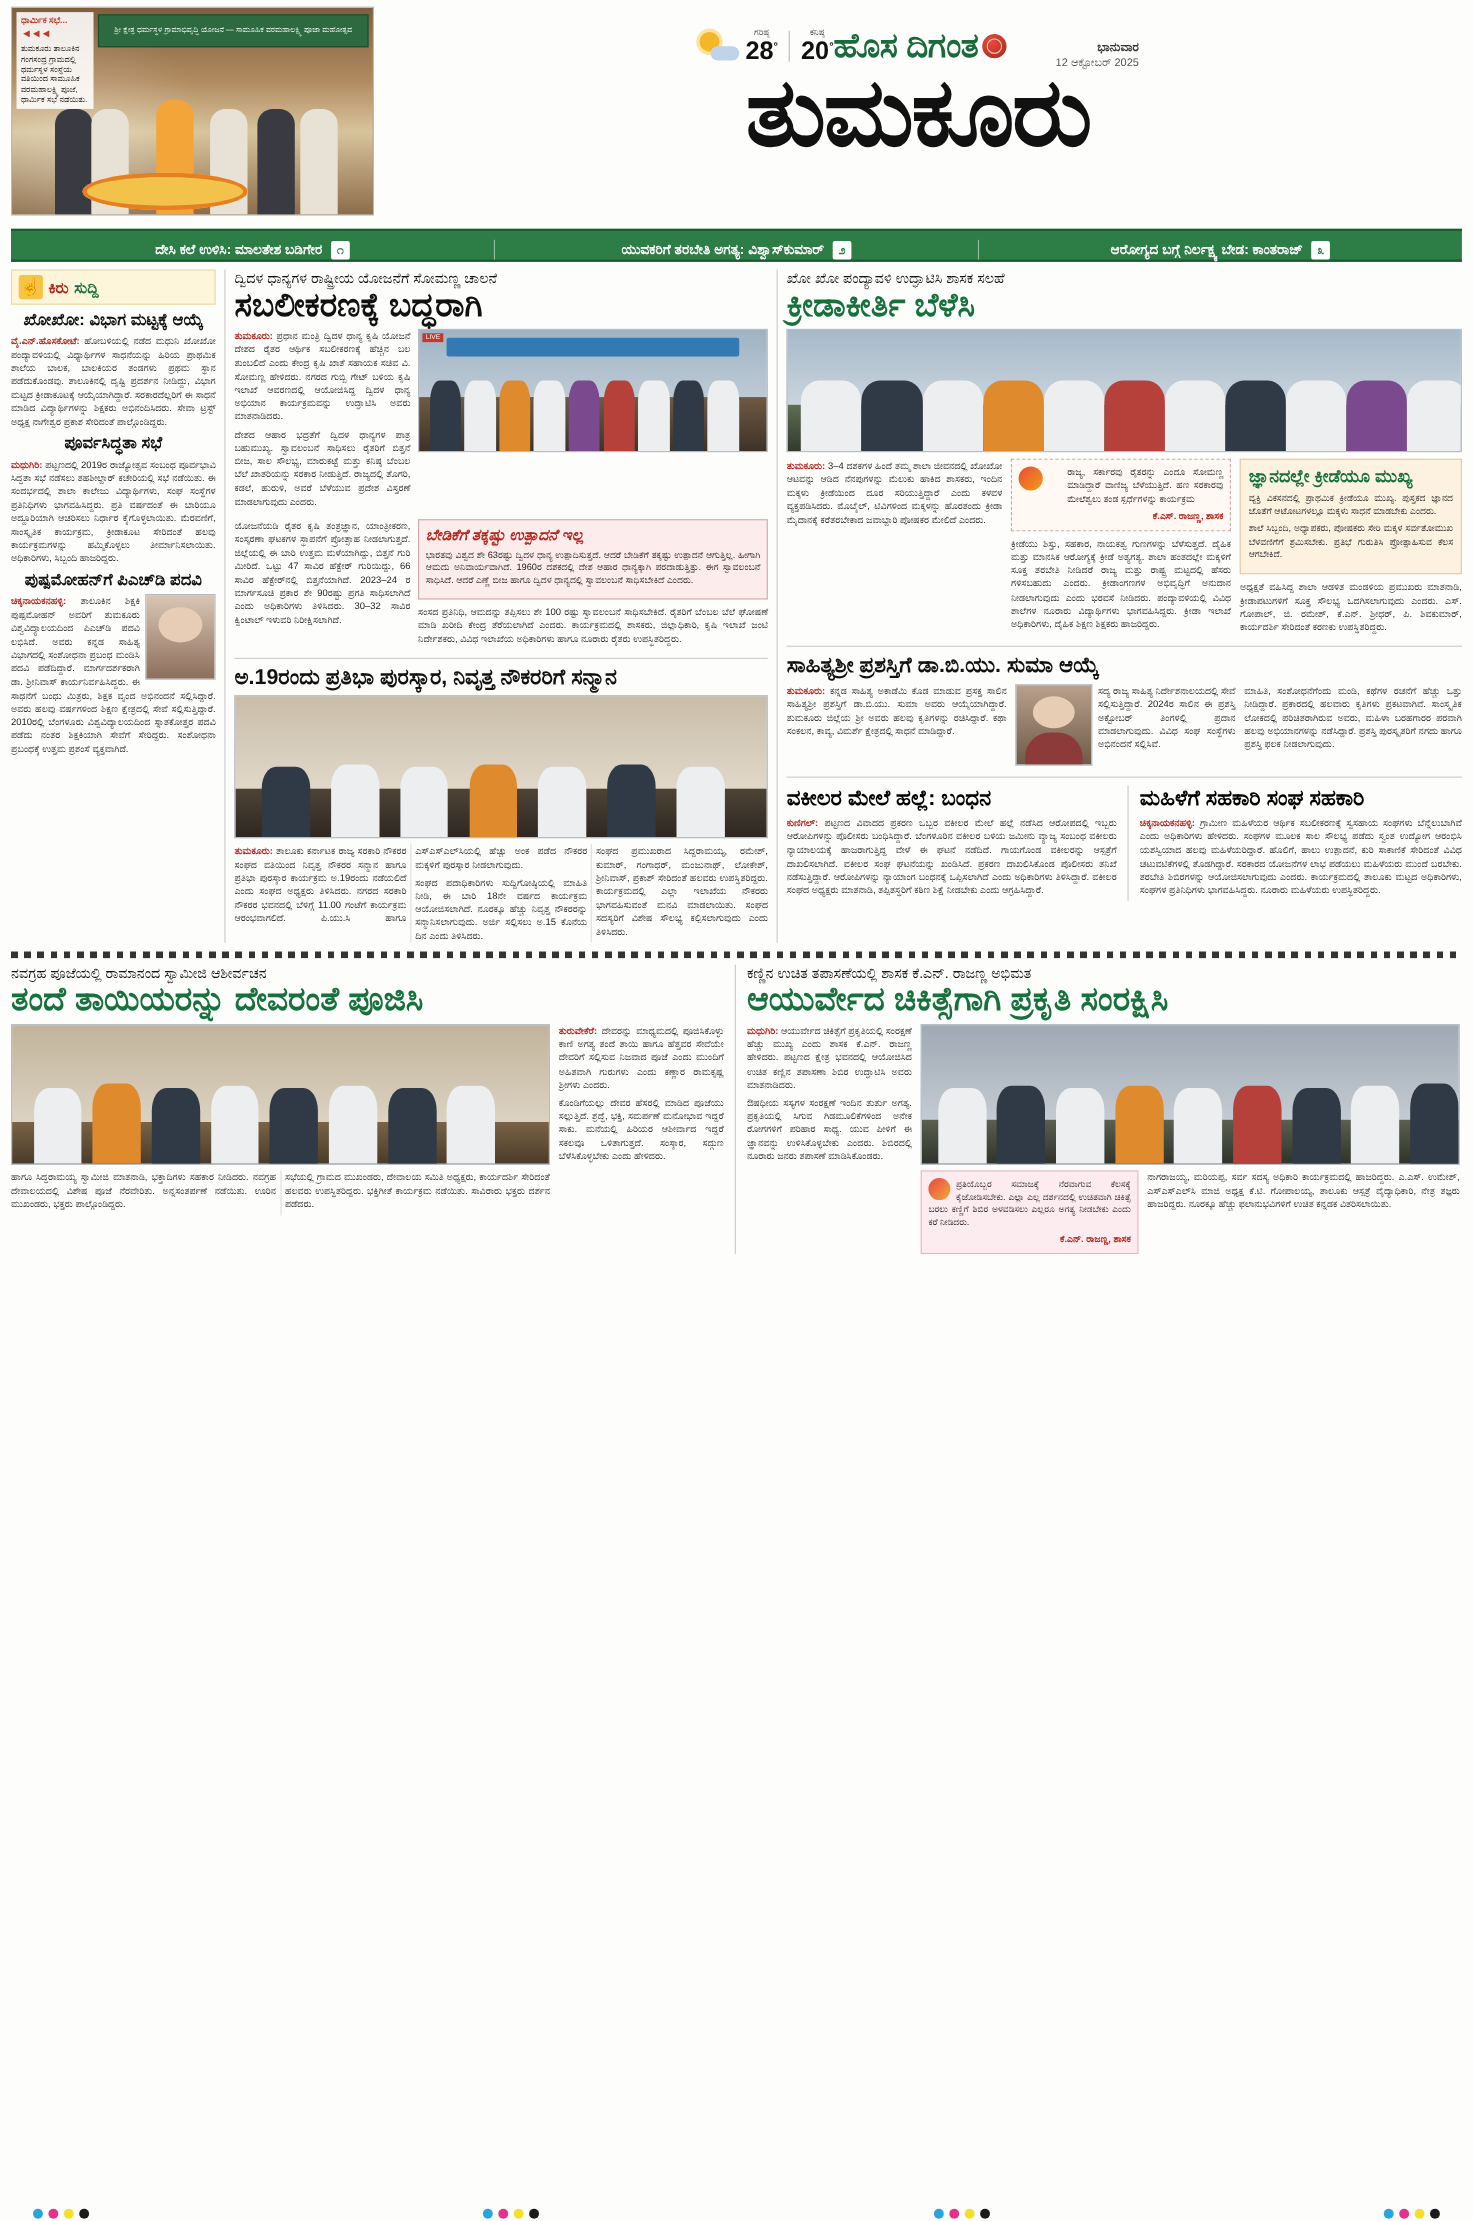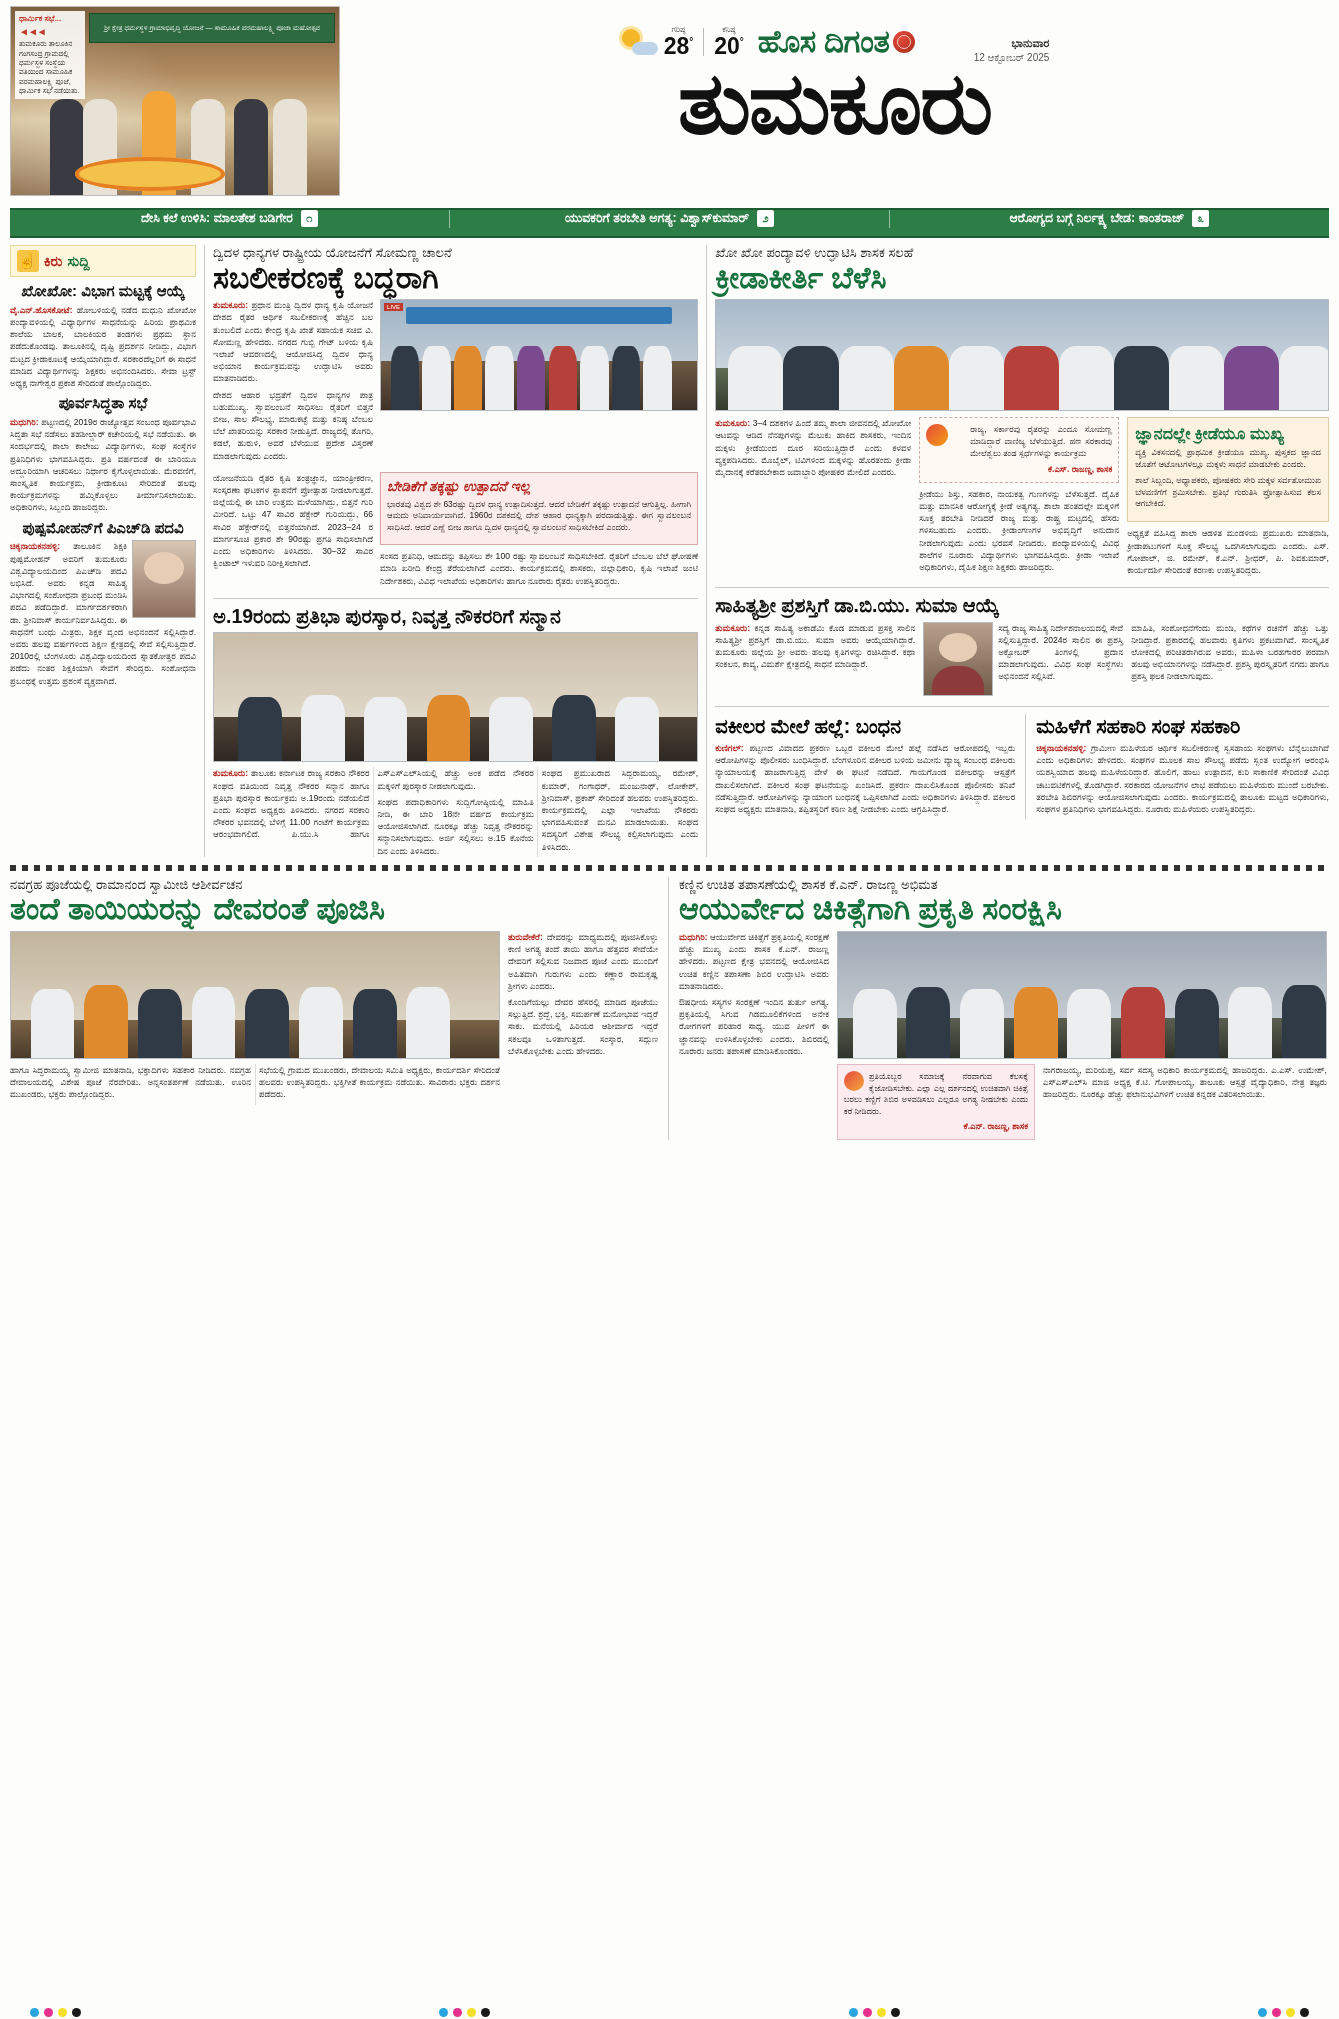--- a/index.html
+++ b/index.html
@@ -40,21 +40,21 @@
   .mh-caption .ttl { color:#c0392b; font-weight:bold; font-size:8px; display:block; margin-bottom:2px; }
   .mh-caption .arrows { color:#c0392b; letter-spacing:-1px; font-size:10px; }
   .mh-banner {
     position:absolute; top:6px; left:78px; right:4px; height:30px;
     background:#2d6a3f; color:#fff; font-size:7px; display:flex;
     align-items:center; justify-content:center; text-align:center; padding:2px 4px; line-height:1.2;
     border:1px solid #1e4a2c;
   }
 
   .mh-center { flex:1; position:relative; padding-top:4px; }
-  .mh-toprow { display:flex; align-items:center; justify-content:center; gap:14px; height:64px; }
+  .mh-toprow { display:flex; align-items:center; justify-content:center; height:64px; }
   .weather { display:flex; align-items:center; gap:6px; }
   .wsun { width:38px; height:30px; position:relative; }
   .wsun .s { position:absolute; left:2px; top:2px; width:18px; height:18px; border-radius:50%; background:#f4b728; box-shadow:0 0 0 3px #fde3a0; }
   .wsun .c { position:absolute; right:0; bottom:2px; width:26px; height:13px; background:#bfd4e8; border-radius:10px; }
   .wtemp { display:flex; gap:10px; }
   .wbox { text-align:center; line-height:1; }
   .wbox .lbl { font-size:8px; color:#444; display:block; margin-bottom:1px; }
   .wbox .val { font-size:23px; font-weight:bold; color:#111; }
   .wbox .val sup { font-size:10px; }
   .wsep { width:1px; background:#bbb; margin:2px 0; }
@@ -69,21 +69,21 @@
   .mh-date .dt { font-size:10px; color:#555; }
 
   .city-title {
     text-align:center; font-size:86px; font-weight:bold; color:#111;
     line-height:.92; margin-top:-10px; letter-spacing:-2px;
   }
 
   
   .greenbar {
     margin-top:6px; background:#2d7d46; color:#fff; height:30px;
-    display:flex; align-items:flex-start; border-top:2px solid #1d5b31; border-bottom:2px solid #1d5b31;
+    display:flex; align-items:flex-end; border-top:2px solid #1d5b31; border-bottom:2px solid #1d5b31;
   }
   .gb-item { flex:1; display:flex; align-items:center; justify-content:center; gap:8px; font-size:12.5px; font-weight:bold; }
   .gb-item .num { background:#fff; color:#2d7d46; width:17px; height:17px; border-radius:2px; font-size:11px; display:flex; align-items:center; justify-content:center; }
   .gb-div { width:1px; background:rgba(255,255,255,.5); height:18px; }
 
   
   .body-grid { display:flex; gap:8px; margin-top:7px; }
   .col { }
   .col-a { width:188px; }
   .col-b { width:490px; }

